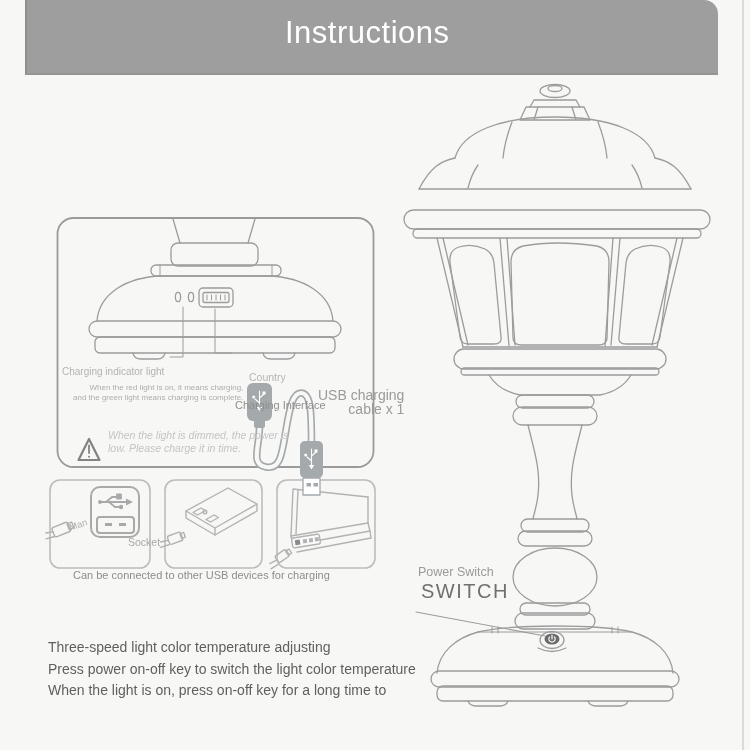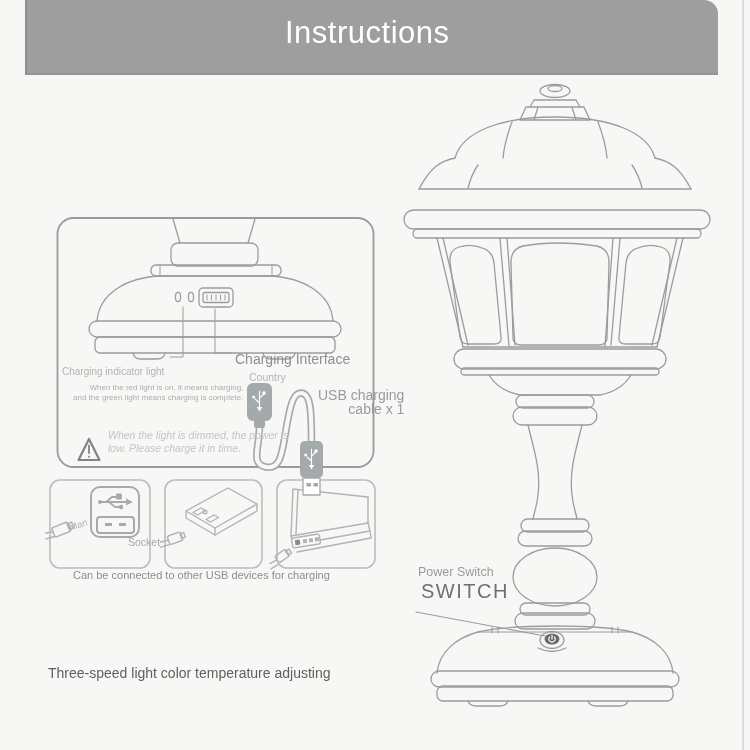--- a/index.html
+++ b/index.html
@@ -17,35 +17,35 @@
     border-left:2px solid #8f8f8f;
     border-bottom:2px solid #949494;
     border-radius:0 14px 0 0;
   }
   .title{
     left:285px;top:15px;
     font-size:31px;color:#ffffff;letter-spacing:.5px;
   }
   
   .lbl{color:#b3b3b3;font-size:10px;white-space:nowrap;}
-  .lbl-dark{color:#8f8f8f;font-size:14px;white-space:nowrap;}
+  .lbl-dark{color:#8f8f8f;font-size:11px;white-space:nowrap;margin-top:48px;}
   .note{color:#aeaeae;font-size:8px;line-height:10px;white-space:nowrap;}
   .warn-text{color:#c4c4c4;font-size:10.5px;line-height:12.5px;width:196px;}
   .cable-lbl{color:#9b9b9b;font-size:14px;line-height:13.5px;white-space:nowrap;text-align:right;}
   .country{left:249px;top:371px;color:#b5b5b5;font-size:10.5px;}
   .man{left:69px;top:519px;color:#b0b0b0;font-size:9.5px;transform:rotate(-18deg);}
   .socket{left:101px;top:536px;color:#a8a8a8;font-size:10.5px;line-height:12px;width:36px;word-break:break-all;margin-left:27px;}
   .caption{left:73px;top:569px;color:#8d8d8d;font-size:11px;white-space:nowrap;}
   .power-switch{left:418px;top:565px;color:#9a9a9a;font-size:12.5px;white-space:nowrap;}
   .switch-big{left:421px;top:580px;color:#707070;font-size:20px;letter-spacing:1.5px;white-space:nowrap;}
   .instructions{
     left:48px;top:637px;width:400px;
     color:#5f5f5f;font-size:14px;line-height:21.5px;
   }
-  .instructions div{white-space:nowrap;margin-top:26px;}
+  .instructions div{white-space:nowrap;}
   svg{position:absolute;left:0;top:0;}
 </style>
 </head>
 <body>
 
 <svg width="750" height="750" viewBox="0 0 750 750">
   <g fill="none" stroke="#9c9c9c" stroke-width="1.3" stroke-linejoin="round" stroke-linecap="round">
 
     <line x1="743" y1="0" x2="743" y2="750" stroke="#dadada" stroke-width="2"></line>
 
@@ -246,13 +246,15 @@
 
 <div class="abs man">Man</div>
 <div class="abs socket">Socket</div>
 <div class="abs caption">Can be connected to other USB devices for charging</div>
 
 <div class="abs power-switch">Power Switch</div>
 <div class="abs switch-big">SWITCH</div>
 
 <div class="abs instructions">
   <div>Three-speed light color temperature adjusting</div>
+  <div>Press power on-off key to switch the light color temperature</div>
+  <div>When the light is on, press on-off key for a long time to</div>
 </div>
 
 </body></html>

